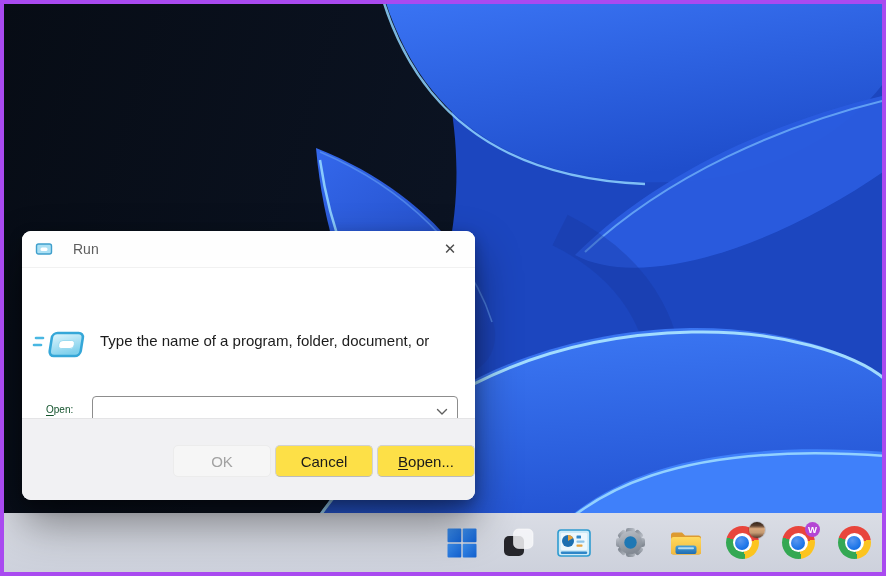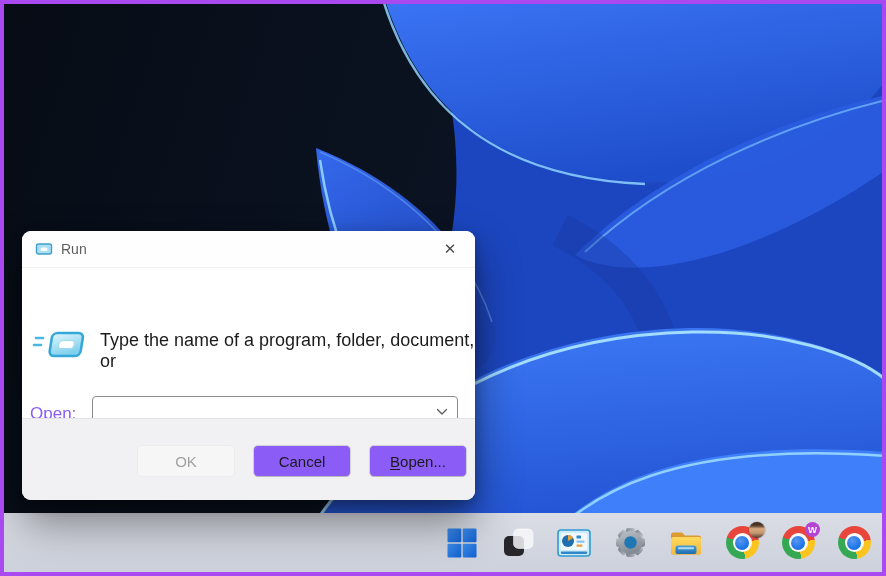--- a/index.html
+++ b/index.html
@@ -30,41 +30,41 @@
   .badge-avatar { top:-4px; right:-6px; width:16px; height:16px;
     background:linear-gradient(180deg,#33241a 0%, #5a4030 24%, #d8a87e 42%, #c49a72 68%, #54382a 100%);
     box-shadow:0 0 0 1px rgba(0,0,0,.12); }
   .badge-w { top:-4px; right:-5px; width:15px; height:15px; background:#b445d4; color:#fff;
     font-size:9.5px; font-weight:bold; display:flex; align-items:center; justify-content:center; }
 
   
   .dialog { position:absolute; left:22px; top:231px; width:453px; height:269px; z-index:30;
             background:#fff; border-radius:9px;
             box-shadow:0 22px 45px rgba(0,0,0,.45), 0 5px 14px rgba(0,0,0,.28); }
-  .titlebar { display:flex; align-items:center; gap:8px; height:37px; padding:0 8px 0 13px;
+  .titlebar { display:flex; align-items:center; gap:20px; height:37px; padding:0 8px 0 13px;
               border-bottom:1px solid #f1f1f1; border-radius:9px 9px 0 0; background:#fefefe; }
   .dlg-title { font-size:14px; color:#5e5e5e; }
   .close-btn { margin-left:auto; width:34px; height:28px; display:flex; align-items:center; justify-content:center;
                border:none; background:transparent; color:#4b4b4b; font-size:15px; border-radius:4px; cursor:pointer; }
   .dlg-body { position:relative; height:149px; background:#fff; }
   .big-run-icon { position:absolute; left:10px; top:56px; }
-  .desc { position:absolute; left:78px; top:62px; font-size:18px; color:#1c1c1c; line-height:21px; }
+  .desc { position:absolute; left:78px; top:62px; font-size:15px; color:#1c1c1c; line-height:21px;text-align:center; }
   .desc span { display:block; }
-  .open-label { position:absolute; left:8px; top:136px; font-size:17px; color:#8b5cf6; }
+  .open-label { position:absolute; left:24px; top:136px; font-size:10px; color:#14532d; }
   .combo { position:absolute; left:70px; top:128px; width:366px; height:31px;
            border:1px solid #8d8d8d; border-radius:4px; background:#fff;
            display:flex; align-items:center; overflow:hidden; }
   .combo input { flex:1; height:100%; border:none; outline:none; padding:0 8px; font-size:15px;
                  font-family:inherit; background:transparent; color:#1b1b1b; }
   .chev { width:30px; height:100%; display:flex; align-items:center; justify-content:center; }
   .dlg-footer { position:absolute; left:0; right:0; bottom:0; height:82px;
                 background:#f1f1f3; border-top:1px solid #e4e4e6; border-radius:0 0 9px 9px;
-                display:flex; justify-content:flex-end; align-items:flex-start; gap:18px; padding:26px 8px 0; }
+                display:flex; justify-content:flex-end; align-items:flex-start; gap:4px; padding:26px 0 0; }
   .btn { width:98px; height:32px; font-size:15px; font-family:inherit; color:#1a1a1a;
-         background:#8b5cf6; border:1px solid #d1d1d1; border-bottom-color:#bbb; border-radius:5px; cursor:pointer; }
+         background:#fde047; border:1px solid #d1d1d1; border-bottom-color:#bbb; border-radius:5px; cursor:pointer; }
   .btn.disabled { background:#f6f6f6; color:#a2a2a2; border-color:#ececec; cursor:default; }
   .ul { text-decoration:underline; text-underline-offset:2px; }
 </style>
 </head>
 <body>
 
 <div class="stage">
 
   <svg class="wallpaper" viewBox="0 0 886 576" width="886" height="576" preserveAspectRatio="none" aria-hidden="true">
     <defs>

